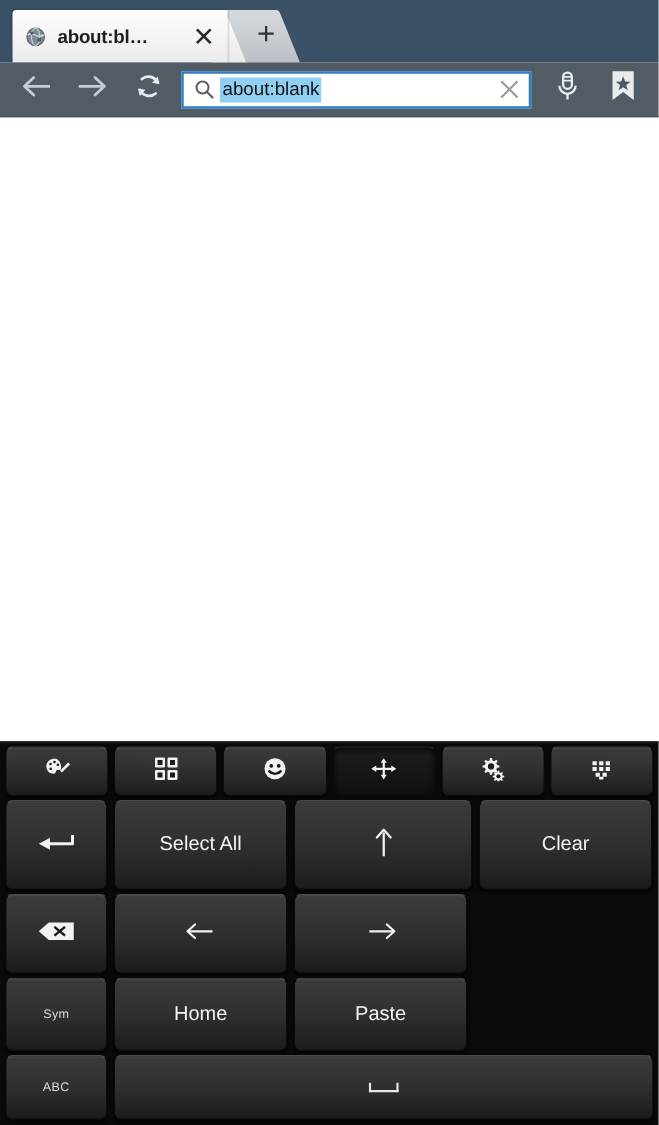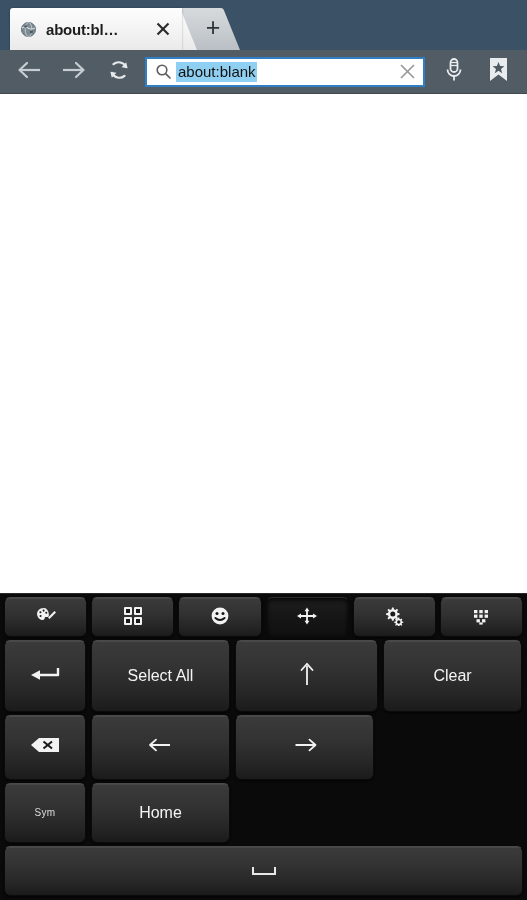--- a/index.html
+++ b/index.html
@@ -480,23 +480,25 @@
             <polyline points="17.5,3.6 23.5,9 17.5,14.4" fill="none" stroke="#f2f2f2" stroke-width="1.8" stroke-linecap="round" stroke-linejoin="round"></polyline>
           </svg>
         </span>
       </div>
     </div>
 
 
     <div class="krow">
       <div class="key c1 fn">Sym</div>
       <div class="key c2">Home</div>
+      <div class="key c4">Paste</div>
     </div>
 
     <div class="krow">
+      <div class="key c1 fn">ABC</div>
       <div class="key cspace">
         <span class="space-glyph"></span>
       </div>
     </div>
 
   </div>
 
 </div>
 
 </body></html>

